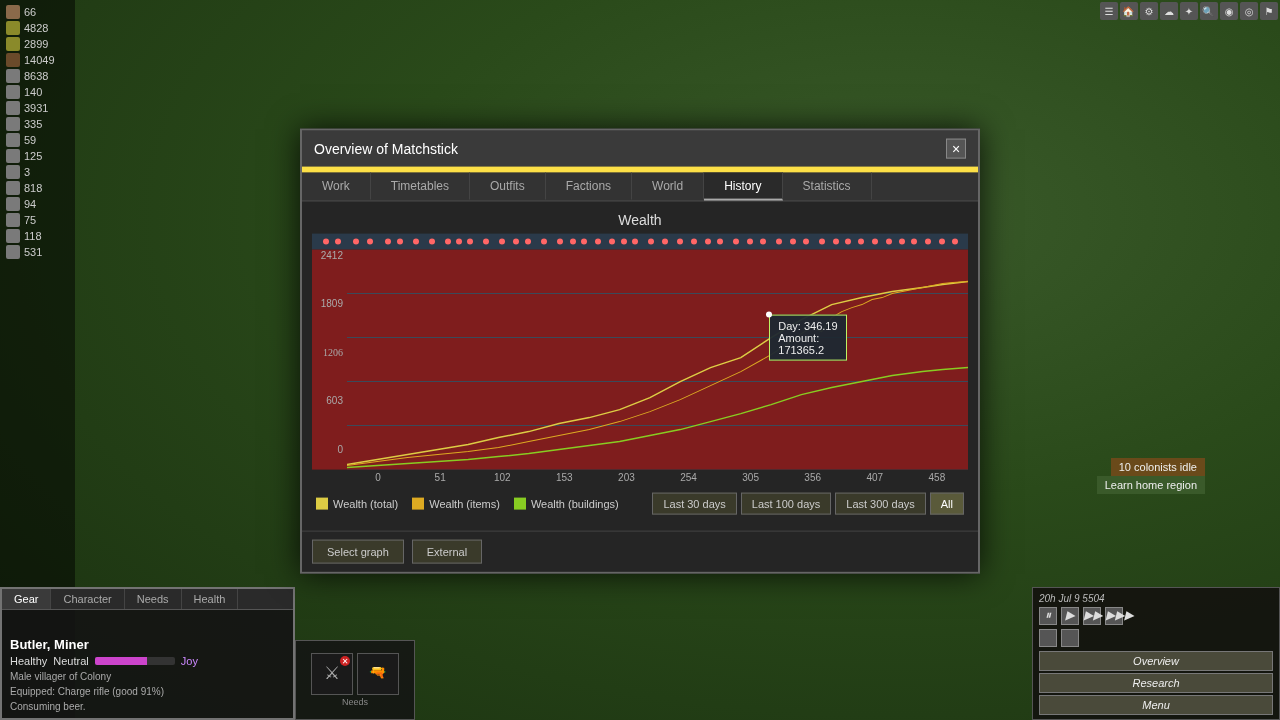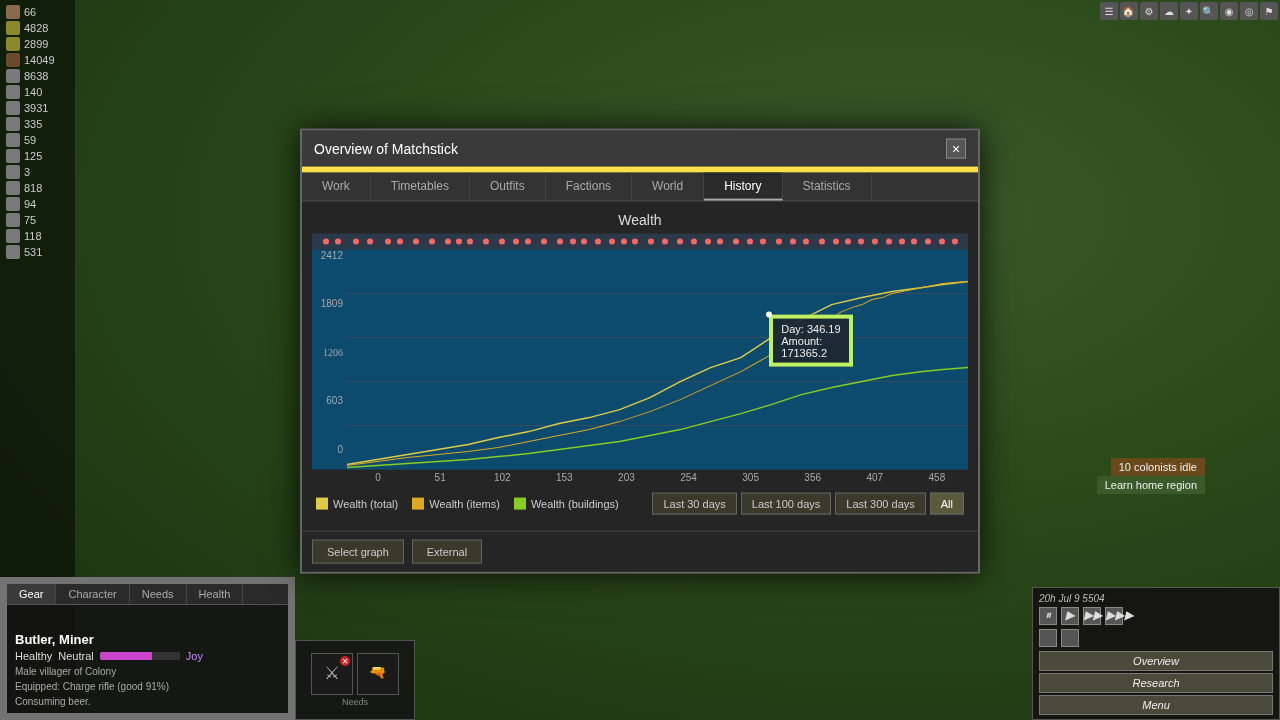--- a/index.html
+++ b/index.html
@@ -55,21 +55,21 @@
     .sidebar-icon.wood { background: #6a4a2a; }
     .sidebar-icon.stone { background: #7a7a7a; }
 
     
     .bottom-left {
       position: absolute;
       bottom: 0;
       left: 0;
       width: 295px;
       background: rgba(20,20,20,0.9);
-      border: 7px solid #737373;
+      border: 2px solid #737373;
     }
 
     .char-tabs {
       display: flex;
       background: #2a2a2a;
       border-bottom: 1px solid #555;
     }
 
     .char-tab {
       padding: 4px 12px;
@@ -319,21 +319,21 @@
       width: 6px;
       height: 6px;
       background: #ff6666;
       border-radius: 50%;
       top: 5px;
     }
 
     
     .chart-container {
       position: relative;
-      background: #0c4a6e;
+      background: #7f1d1d;
       height: 220px;
       display: flex;
     }
 
     .chart-y-axis {
       width: 35px;
       position: relative;
       flex-shrink: 0;
     }
 
@@ -365,21 +365,21 @@
       flex: 1;
       text-align: center;
       font-size: 10px;
       color: #aaa;
     }
 
     
     .chart-tooltip {
       position: absolute;
       background: rgba(30,40,50,0.95);
-      border: 4px solid #bef264;
+      border: 1px solid #bef264;
       padding: 4px 8px;
       font-size: 11px;
       color: #eee;
       top: 65px;
       left: 68%;
       pointer-events: none;
     }
 
     
     .chart-controls {

